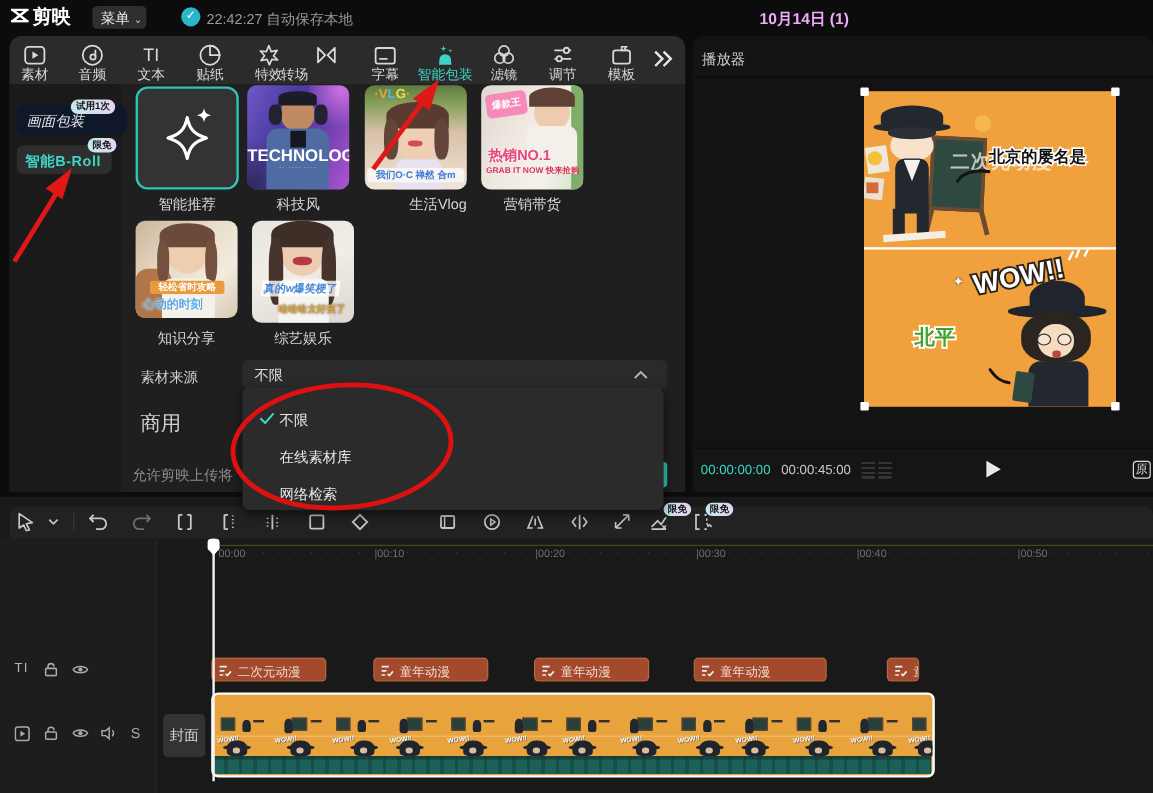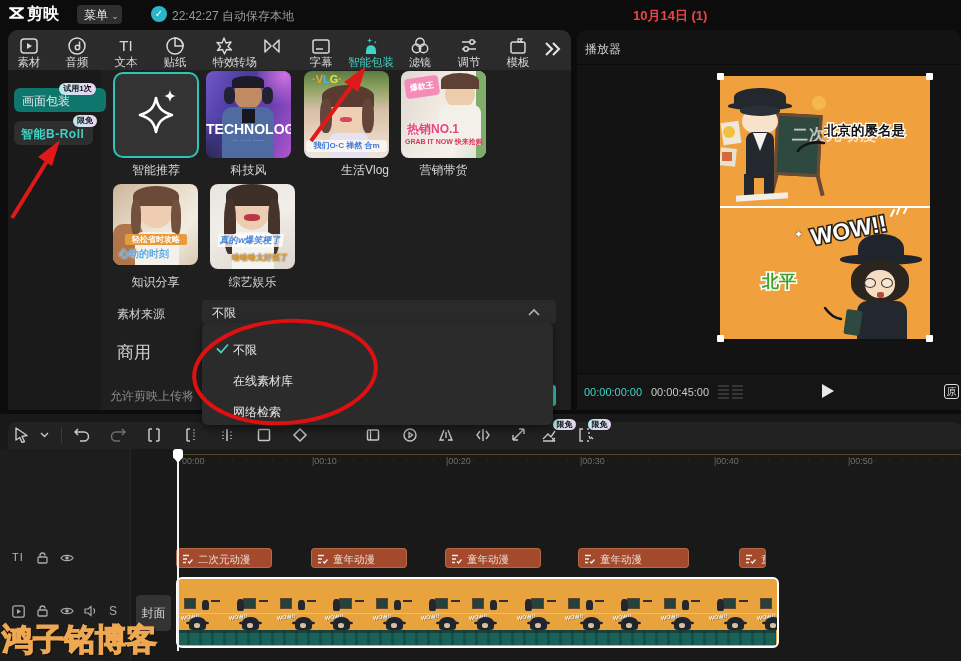--- a/index.html
+++ b/index.html
@@ -14,21 +14,21 @@
 <div id="app">
 
   <div class="abs" style="left:0;top:0;width:961px;height:30px;background:#0c0c0c;"></div>
   <svg class="abs" style="left:8px;top:7px;" width="17" height="12" viewBox="0 0 17 12">
     <path d="M1.2 1.2 H15.8 M1.2 10.8 H15.8 M2.4 1.2 L14.6 10.8 M14.6 1.2 L2.4 10.8" stroke="#fff" stroke-width="2.1"></path>
   </svg>
   <div class="abs" style="left:27px;top:4px;color:#fff;font-size:16px;font-weight:bold;">剪映</div>
   <div class="abs" style="left:77px;top:5px;width:45px;height:19px;background:#2f2f2f;border-radius:4px;color:#ececec;font-size:12px;text-align:left;padding:2px 0 0 7px;">菜单 <span style="color:#bbb;font-size:9px;">⌄</span></div>
   <div class="abs" style="left:151px;top:6px;width:16px;height:16px;border-radius:50%;background:#2ab5c9;color:#fff;font-size:10px;text-align:center;line-height:16px;">✓</div>
   <div class="abs" style="left:172px;top:8px;color:#9a9a9a;font-size:12px;">22:42:27 自动保存本地</div>
-  <div class="abs" style="left:633px;top:7px;color:#ef4444;font-size:13px;font-weight:bold;">10月14日 (1)</div>
+  <div class="abs" style="left:633px;top:7px;color:#f0abfc;font-size:13px;font-weight:bold;">10月14日 (1)</div>
 
   <div class="abs" style="left:8px;top:30px;width:563px;height:380px;background:#1f1f1f;border-radius:10px 10px 0 0;"></div>
 
   <div class="abs" style="left:8px;top:30px;width:563px;height:40px;background:#2b2b2b;border-radius:10px 10px 0 0;"></div>
   <div id="topicons">
       <svg class="abs" style="left:19px;top:36px;" width="20" height="20" viewBox="0 0 20 20">
         <rect x="2" y="3" width="16" height="14" rx="3" fill="none" stroke="#d8d8d8" stroke-width="1.5"></rect>
         <path d="M8 7 L13 10 L8 13 Z" fill="#d8d8d8"></path>
       </svg>
       <div class="abs" style="left:-11px;top:55px;width:80px;text-align:center;color:#d8d8d8;font-size:11.5px;">素材</div>
@@ -82,21 +82,21 @@
         <rect x="3" y="6" width="14" height="11" rx="2" fill="none" stroke="#d8d8d8" stroke-width="1.5"></rect>
         <path d="M10 6 V3 h4 l-1.2 1.5 L14 6 Z" fill="none" stroke="#d8d8d8" stroke-width="1.3"></path>
       </svg>
       <div class="abs" style="left:478px;top:55px;width:80px;text-align:center;color:#d8d8d8;font-size:11.5px;">模板</div>
       <svg class="abs" style="left:544px;top:42px;" width="18" height="14" viewBox="0 0 18 14">
         <path d="M2 1 L8 7 L2 13 M9 1 L15 7 L9 13" fill="none" stroke="#e8e8e8" stroke-width="2"></path>
       </svg>
     </div>
 
   <div class="abs" style="left:8px;top:70px;width:93px;height:340px;background:#1a1a1a;"></div>
-  <div class="abs" style="left:14px;top:88px;width:92px;height:24px;background:#0f766e;border-radius:6px;color:#e8e8e8;font-size:12px;padding:5px 0 0 8px;">画面包装</div>
+  <div class="abs" style="left:14px;top:88px;width:92px;height:24px;background:#0f172a;border-radius:6px;color:#e8e8e8;font-size:12px;padding:5px 0 0 8px;font-style:italic;">画面包装</div>
   <div class="abs" style="left:59px;top:83px;width:37px;height:12px;border-radius:6px;background:linear-gradient(90deg,#bfe9ee,#e9d3f2);color:#161616;font-size:8px;font-weight:bold;text-align:center;line-height:12px;">试用1次</div>
   <div class="abs" style="left:14px;top:121px;width:79px;height:24px;background:#2e2e2e;border-radius:6px;color:#3fd4c5;font-size:12px;font-weight:bold;padding:5px 0 0 7px;letter-spacing:.5px;">智能B-Roll</div>
   <div class="abs" style="left:73px;top:115px;width:24px;height:12px;border-radius:6px;background:linear-gradient(90deg,#bfe9ee,#e9d3f2);color:#161616;font-size:8px;font-weight:bold;text-align:center;line-height:12px;">限免</div>
 
   <div class="abs" style="left:113px;top:72px;width:86px;height:86px;background:#333;border:2px solid #2ec4b6;border-radius:10px;">
     <svg width="82" height="82" viewBox="0 0 82 82">
       <path d="M41 24 C43 34 47 38 57 41 C47 44 43 48 41 58 C39 48 35 44 25 41 C35 38 39 34 41 24 Z" fill="none" stroke="#fff" stroke-width="2.6" stroke-linejoin="round"></path>
       <path d="M55 16 C55.8 20 57 21.2 61 22 C57 22.8 55.8 24 55 28 C54.2 24 53 22.8 49 22 C53 21.2 54.2 20 55 16 Z" fill="#fff"></path>
     </svg>
   </div>
@@ -590,21 +590,20 @@
         <div class="abs" style="left:0;top:34px;width:598px;height:15px;background:#1c6158;"></div>
         <div class="abs" style="left:0;top:34px;width:598px;height:15px;background:repeating-linear-gradient(90deg,transparent 0 9px,rgba(14,58,52,.45) 9px 12px);"></div>
         <div class="abs" style="left:0;top:34px;width:598px;height:3px;background:rgba(22,44,40,.55);"></div>
       </div>
   </div>
 
   <div class="abs" style="left:177px;top:449px;width:2px;height:202px;background:#f2f2f2;"></div>
   <div class="abs" style="left:173px;top:449px;width:10px;height:10px;background:#fff;border-radius:3px;"></div>
   <div class="abs" style="left:173px;top:457px;width:0;height:0;border-left:5px solid transparent;border-right:5px solid transparent;border-top:6px solid #fff;"></div>
 
-  <div class="abs" style="left:2px;top:619px;color:#efa852;font-size:31px;font-weight:bold;letter-spacing:0px;-webkit-text-stroke:1.3px #efa852;text-shadow:2px 2px 0 #151515,-1px -1px 0 #151515,1px -1px 0 #151515,-1px 1px 0 #151515;z-index:55;">鸿子铭博客</div>
 
   <svg class="abs" style="left:0;top:0;pointer-events:none;z-index:60;" width="961" height="661" viewBox="0 0 961 661">
 
     <line x1="12" y1="218" x2="52" y2="153" stroke="#e01818" stroke-width="4"></line>
     <path d="M60 140 L38 157 L52 166 Z" fill="#e01818"></path>
 
     <line x1="311" y1="141" x2="356" y2="80" stroke="#e01818" stroke-width="4"></line>
     <path d="M366 66 L344 82 L358 92 Z" fill="#e01818"></path>
 
     <ellipse cx="285" cy="372" rx="91" ry="51" fill="none" stroke="#dd1111" stroke-width="4" transform="rotate(-4 285 372)"></ellipse>

